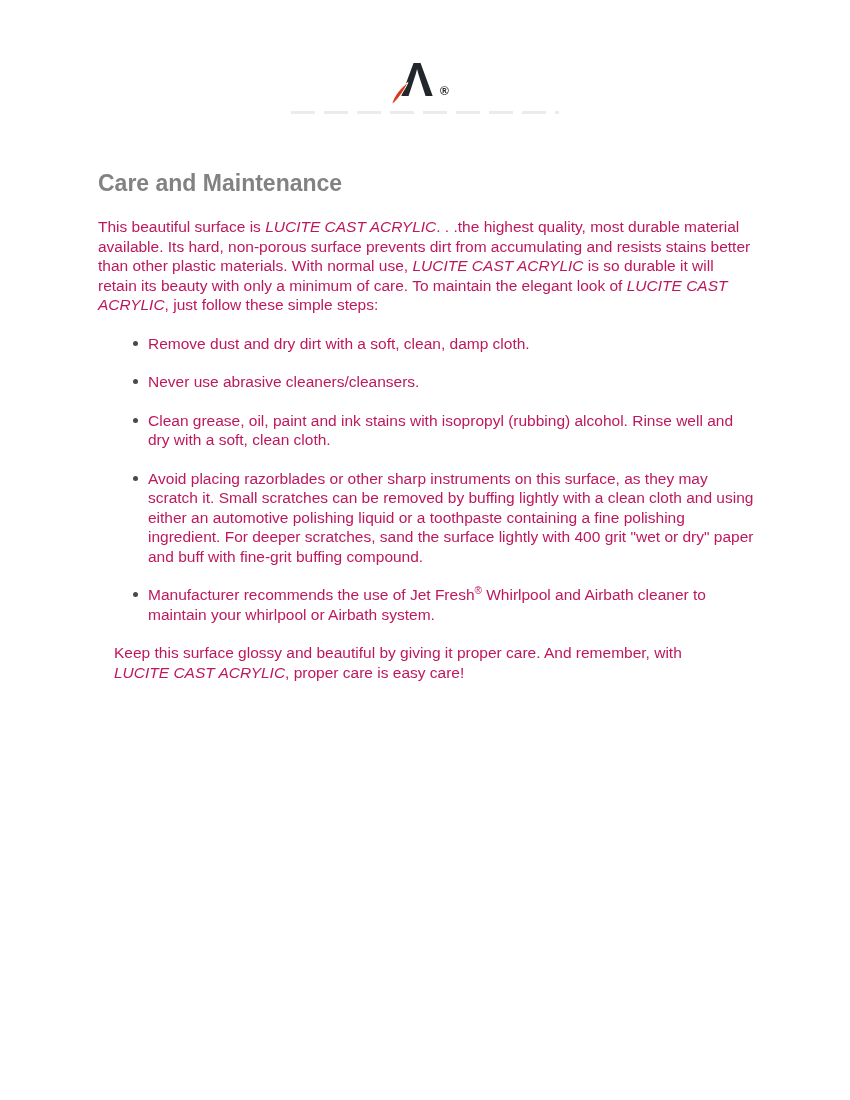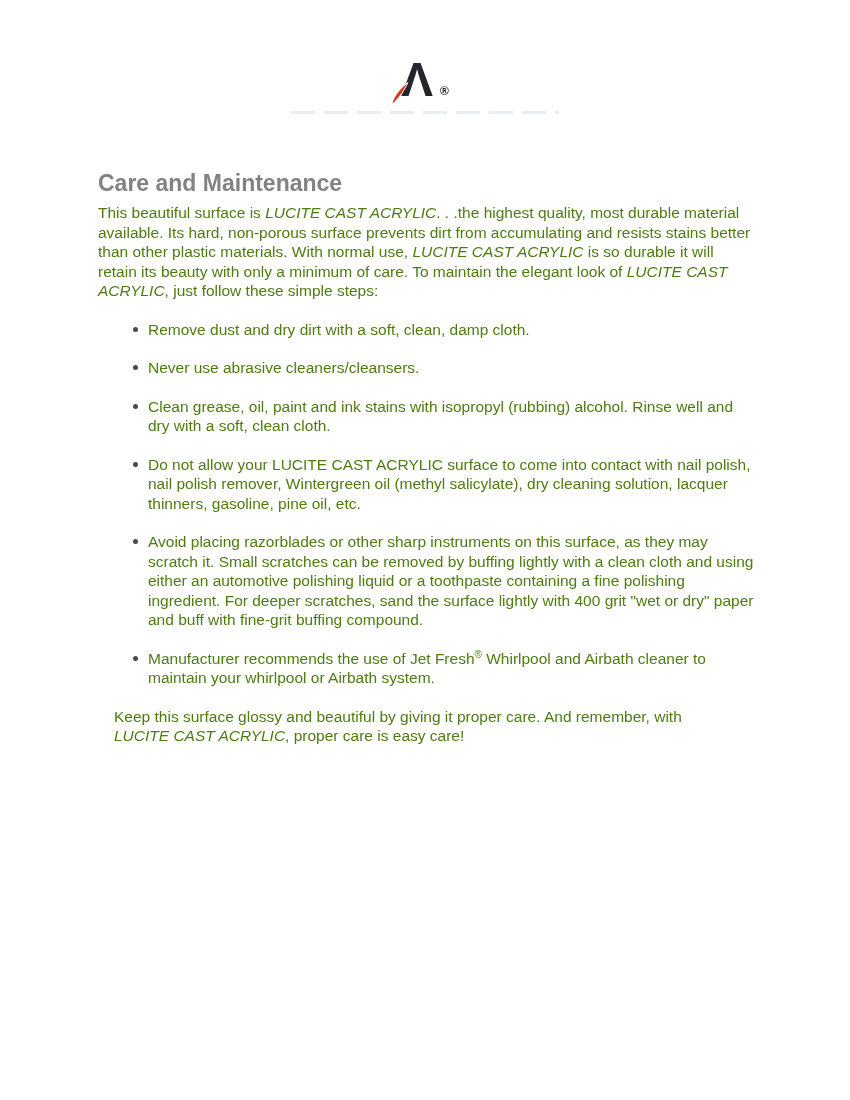--- a/index.html
+++ b/index.html
@@ -24,23 +24,23 @@
   .logo-reg{font-size:12px;font-weight:bold;color:#23262b;margin-left:1px;position:relative;top:-1px;}
   .logo-tagline{
     margin:7px auto 0;width:268px;height:3px;
     background:repeating-linear-gradient(90deg, rgba(140,160,175,0.20) 0 24px, transparent 24px 33px);
   }
 
   
   .content{margin:57px 95px 0 98px;}
   h1{
     font-size:23px;font-weight:bold;color:#828282;
-    margin:0 0 7px 0;line-height:1.1;
+    margin:0 0 21px 0;line-height:1.1;
   }
-  p, li{font-size:15.5px;line-height:19.5px;color:#4d7c0f;}
+  p, li{font-size:15.5px;line-height:19.5px;color:#be185d;}
   .intro{margin:0 0 19px 0;}
   em{font-style:italic;}
   sup{font-size:10px;line-height:0;vertical-align:super;}
 
   ul.care-list{list-style:none;margin:0 0 19px 0;padding:0 0 0 50px;}
   ul.care-list li{position:relative;margin-bottom:19px;}
   ul.care-list li:last-child{margin-bottom:16px;}
   .dot{
     position:absolute;left:-15px;top:7px;
     width:5px;height:5px;border-radius:50%;
@@ -80,24 +80,20 @@
       <li>
         <span class="dot"></span>
         <span>Never use abrasive cleaners/cleansers.</span>
       </li>
       <li>
         <span class="dot"></span>
         <span>Clean grease, oil, paint and ink stains with isopropyl (rubbing) alcohol. Rinse well and dry with a soft, clean cloth.</span>
       </li>
       <li>
         <span class="dot"></span>
-        <span>Do not allow your LUCITE CAST ACRYLIC surface to come into contact with nail polish, nail polish remover, Wintergreen oil (methyl salicylate), dry cleaning solution, lacquer thinners, gasoline, pine oil, etc.</span>
-      </li>
-      <li>
-        <span class="dot"></span>
         <span>Avoid placing razorblades or other sharp instruments on this surface, as they may scratch it. Small scratches can be removed by buffing lightly with a clean cloth and using either an automotive polishing liquid or a toothpaste containing a fine polishing ingredient. For deeper scratches, sand the surface lightly with 400 grit "wet or dry" paper and buff with fine-grit buffing compound.</span>
       </li>
       <li>
         <span class="dot"></span>
         <span>Manufacturer recommends the use of Jet Fresh<sup>®</sup> Whirlpool and Airbath cleaner to maintain your whirlpool or Airbath system.</span>
       </li>
     </ul>
 
     <p class="closing">Keep this surface glossy and beautiful by giving it proper care. And remember, with <em>LUCITE CAST ACRYLIC</em>, proper care is easy care!</p>
 

